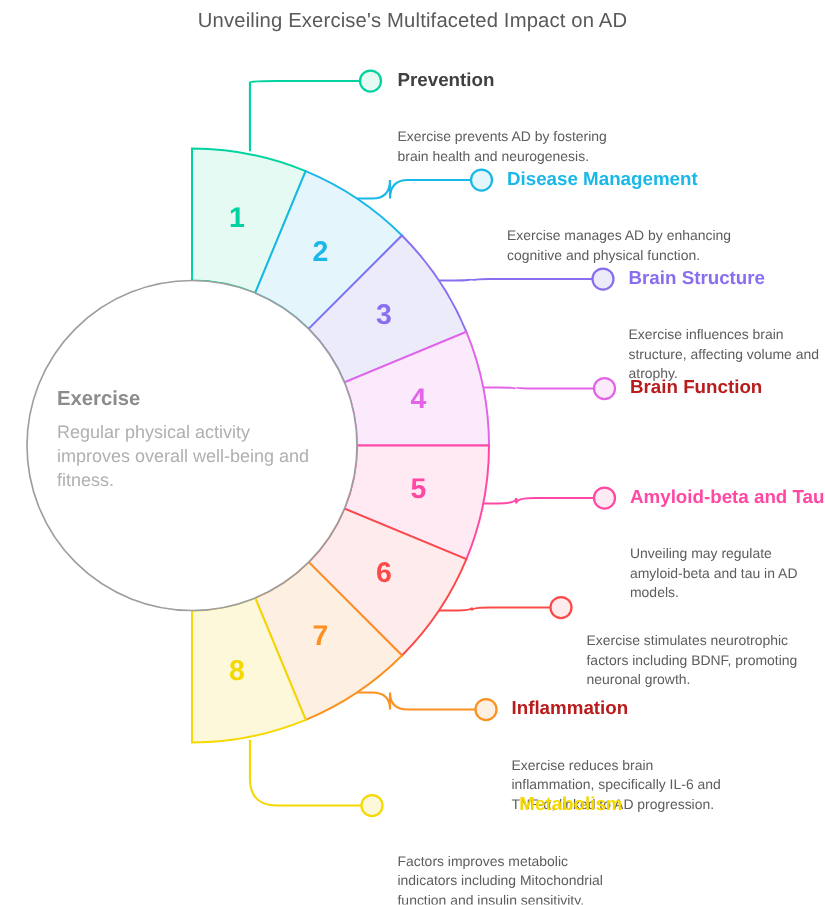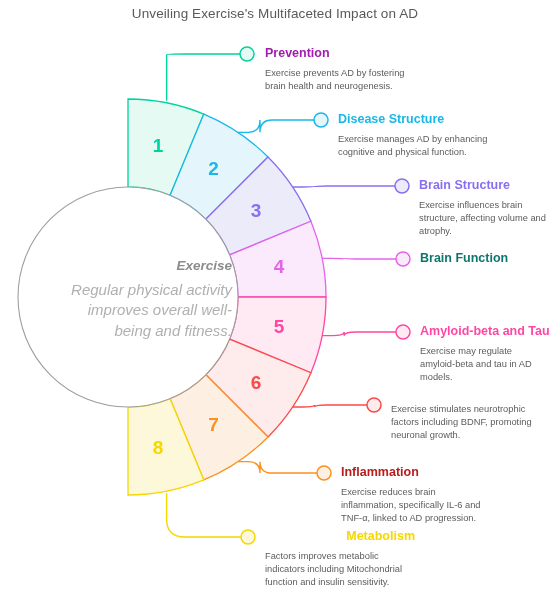--- a/index.html
+++ b/index.html
@@ -10,35 +10,35 @@
   }
   #stage{position:relative;width:550px;height:568px;}
   #svg{position:absolute;left:0;top:0;width:550px;height:603px;}
 
   .title{
     position:absolute;left:0;top:6px;width:550px;text-align:center;
     font-size:13.5px;color:#595959;letter-spacing:.1px;
   }
 
   .center-block{
-    position:absolute;left:52px;top:258px;width:180px;text-align:right;font-style:italic;
+    position:absolute;left:38px;top:258px;width:180px;text-align:left;
   }
   .center-title{font-size:13.5px;font-weight:bold;color:#8c8c8c;margin-bottom:7px;}
-  .center-desc{font-size:15px;color:#b0b0b0;line-height:1.35;}
+  .center-desc{font-size:12px;color:#b0b0b0;line-height:1.35;}
 
   .seg-num{
     position:absolute;font-size:19px;font-weight:bold;
     transform:translate(-50%,-50%);
     pointer-events:none;
   }
 
   .lbl{position:absolute;}
   .lbl .hd{font-size:12.5px;font-weight:bold;line-height:1.2;white-space:nowrap;}
   .lbl .bd{
-    font-size:9.3px;color:#5c5c5c;line-height:1.42;margin-top:6px;
+    font-size:9.3px;color:#5c5c5c;line-height:1.42;margin-top:24px;
   }
 </style>
 </head>
 <body>
 
 <div id="stage">
 
   <div class="title">Unveiling Exercise's Multifaceted Impact on AD</div>
 
   <svg id="svg" viewBox="0 0 550 603">
@@ -85,37 +85,37 @@
       <div class="seg-num" style="left: 213.558px; top: 168.954px; color: rgb(25, 184, 232);">2</div>
       <div class="seg-num" style="left: 256.046px; top: 211.442px; color: rgb(138, 110, 240);">3</div>
       <div class="seg-num" style="left: 279.041px; top: 266.956px; color: rgb(227, 100, 232);">4</div>
       <div class="seg-num" style="left: 279.041px; top: 327.044px; color: rgb(255, 71, 163);">5</div>
       <div class="seg-num" style="left: 256.046px; top: 382.558px; color: rgb(251, 74, 74);">6</div>
       <div class="seg-num" style="left: 213.558px; top: 425.046px; color: rgb(250, 145, 32);">7</div>
       <div class="seg-num" style="left: 158.044px; top: 448.041px; color: rgb(245, 216, 0);">8</div>
     </div>
   <div id="labels">
       <div class="lbl" style="left: 265px; top: 46px; width: 150px;">
-        <div class="hd" style="color: #a21caf;">Prevention</div>
+        <div class="hd" style="color: #404040;">Prevention</div>
         <div class="bd">Exercise prevents AD by fostering brain health and neurogenesis.</div>
       </div>
       <div class="lbl" style="left: 338px; top: 112px; width: 160px;">
-        <div class="hd" style="color: rgb(25, 184, 232);">Disease Structure</div>
+        <div class="hd" style="color: rgb(25, 184, 232);">Disease Management</div>
         <div class="bd">Exercise manages AD by enhancing cognitive and physical function.</div>
       </div>
       <div class="lbl" style="left: 419px; top: 178px; width: 128px;">
         <div class="hd" style="color: rgb(138, 110, 240);">Brain Structure</div>
         <div class="bd">Exercise influences brain structure, affecting volume and atrophy.</div>
       </div>
       <div class="lbl" style="left: 420px; top: 251px; width: 128px;">
-        <div class="hd" style="color: #0f766e;">Brain Function</div>
+        <div class="hd" style="color: #b91c1c;">Brain Function</div>
       </div>
       <div class="lbl" style="left: 420px; top: 324px; width: 128px;">
         <div class="hd" style="color: rgb(255, 71, 163);">Amyloid-beta and Tau</div>
-        <div class="bd">Exercise may regulate amyloid-beta and tau in AD models.</div>
+        <div class="bd">Unveiling may regulate amyloid-beta and tau in AD models.</div>
       </div>
       <div class="lbl" style="left: 391px; top: 397px; width: 150px;">
         <div class="bd">Exercise stimulates neurotrophic factors including BDNF, promoting neuronal growth.</div>
       </div>
       <div class="lbl" style="left: 341px; top: 465px; width: 150px;">
         <div class="hd" style="color: #b91c1c;">Inflammation</div>
         <div class="bd">Exercise reduces brain inflammation, specifically IL-6 and TNF-α, linked to AD progression.</div>
       </div>
       <div class="lbl" style="left: 265px; top: 529px; width: 150px;">
         <div class="hd" style="color: rgb(245, 216, 0); text-align: right;">Metabolism</div>

